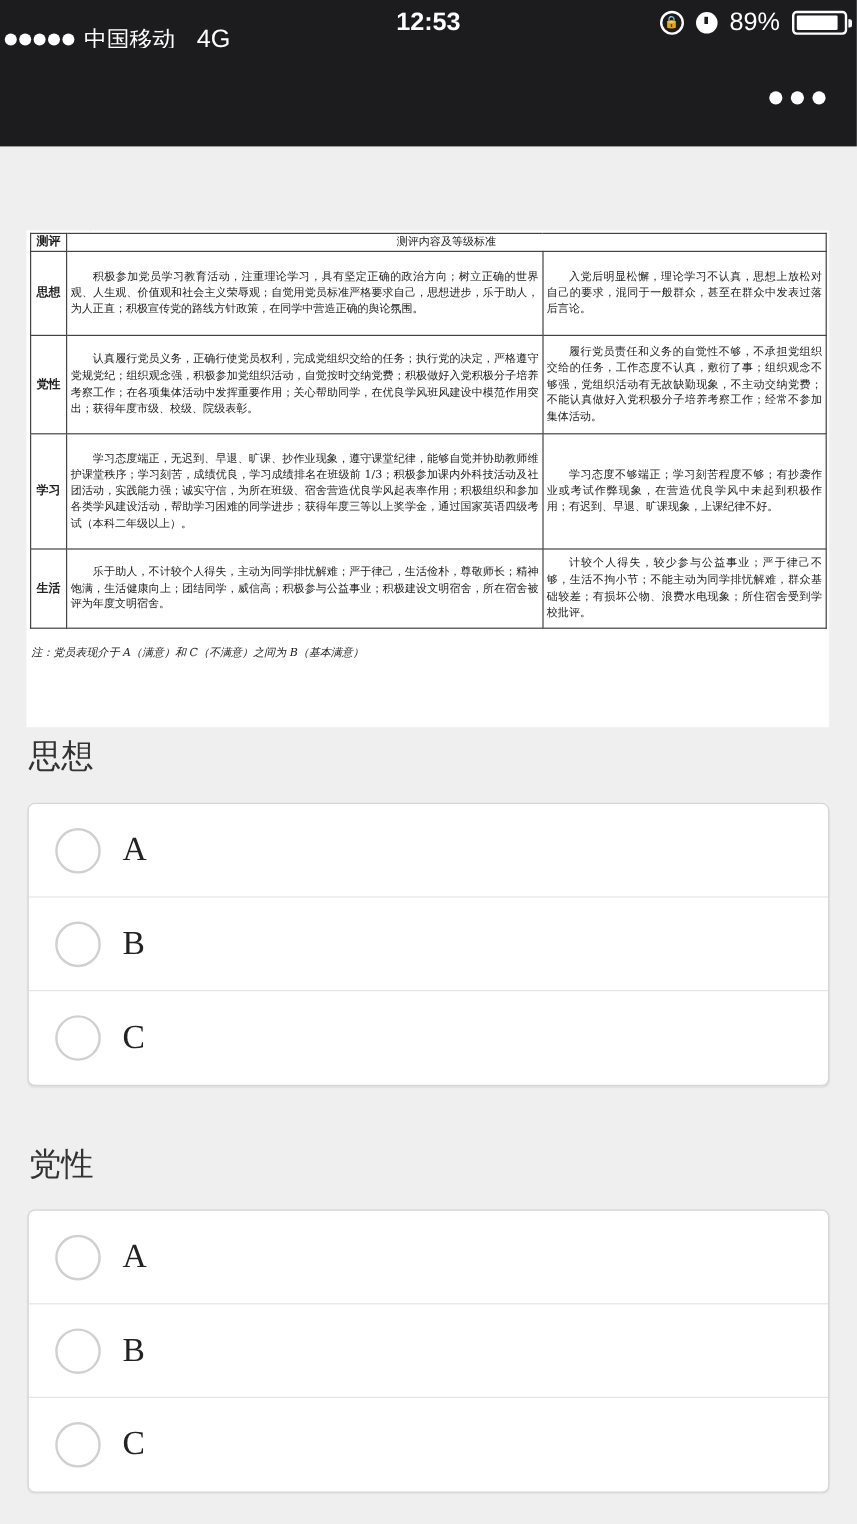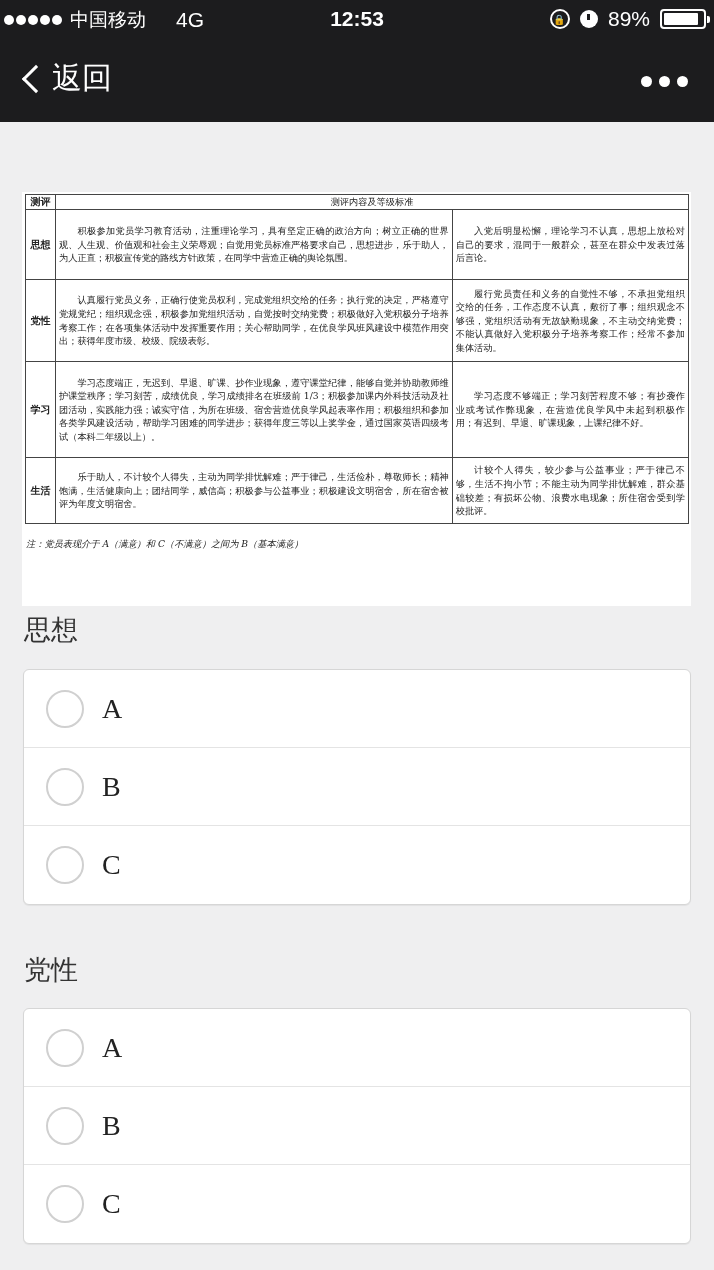--- a/index.html
+++ b/index.html
@@ -1,22 +1,22 @@
 <!DOCTYPE html>
 <html><head>
 <meta charset="utf-8">
 <style>
   * { box-sizing: border-box; margin: 0; padding: 0; }
   html, body { width: 714px; height: 1270px; overflow: hidden; background: #efeff0; font-family: "DejaVu Sans", sans-serif; }
   .statusbar { position: absolute; left: 0; top: 0; width: 714px; height: 40px; background: #1c1c1e; color: #fff; font-family: "Liberation Sans", sans-serif; font-size: 21px; }
-  .statusbar .left { position: absolute; left: 4px; top: 7px; display: flex; align-items: center; }
+  .statusbar .left { position: absolute; left: 4px; top: 20px; display: flex; align-items: center; }
   .dots { display: flex; gap: 2px; margin-right: 8px; }
   .dots span { width: 10px; height: 10px; border-radius: 50%; background: #fff; display: inline-block; }
   .statusbar .carrier { font-family: "DejaVu Sans", sans-serif; font-size: 19px; }
-  .statusbar .net { margin-left: 30px; }
+  .statusbar .net { margin-left: 18px; }
   .statusbar .time { position: absolute; left: 0; right: 0; top: 7px; text-align: center; font-weight: bold; }
   .statusbar .right { position: absolute; right: 8px; top: 7px; display: flex; align-items: center; gap: 10px; }
   .battery { width: 46px; height: 20px; border: 2px solid #fff; border-radius: 4px; padding: 2px; position: relative; }
   .battery .fill { background: #fff; height: 100%; width: 89%; border-radius: 1px; }
   .battery::after { content: ""; position: absolute; right: -6px; top: 5px; width: 3px; height: 7px; background: #fff; border-radius: 0 2px 2px 0; }
   .icon-small { width: 20px; height: 20px; border: 2px solid #fff; border-radius: 50%; display: inline-flex; align-items: center; justify-content: center; font-size: 10px; }
   .alarm { width: 18px; height: 18px; background: #fff; border-radius: 50%; position: relative; }
   .alarm::after { content: ""; position: absolute; left: 7px; top: 4px; width: 3px; height: 6px; background: #1c1c1e; }
 
   .navbar { position: absolute; left: 0; top: 40px; width: 714px; height: 82px; background: #1c1c1e; color: #fff; }
@@ -64,24 +64,20 @@
     <span class="icon-small">🔒</span>
     <span class="alarm"></span>
     <span>89%</span>
     <div class="battery">
         <div class="fill"></div>
       </div>
   </div>
 </div>
 
 <div class="navbar">
-  <div class="back">
-    <span class="chev"></span>
-    <span>返回</span>
-  </div>
   <div class="more">
     <span></span>
       <span></span>
       <span></span>
   </div>
 </div>
 
 <div class="content">
   <div class="doc-title">北京建筑大学学生党员述学测评指标</div>
 

